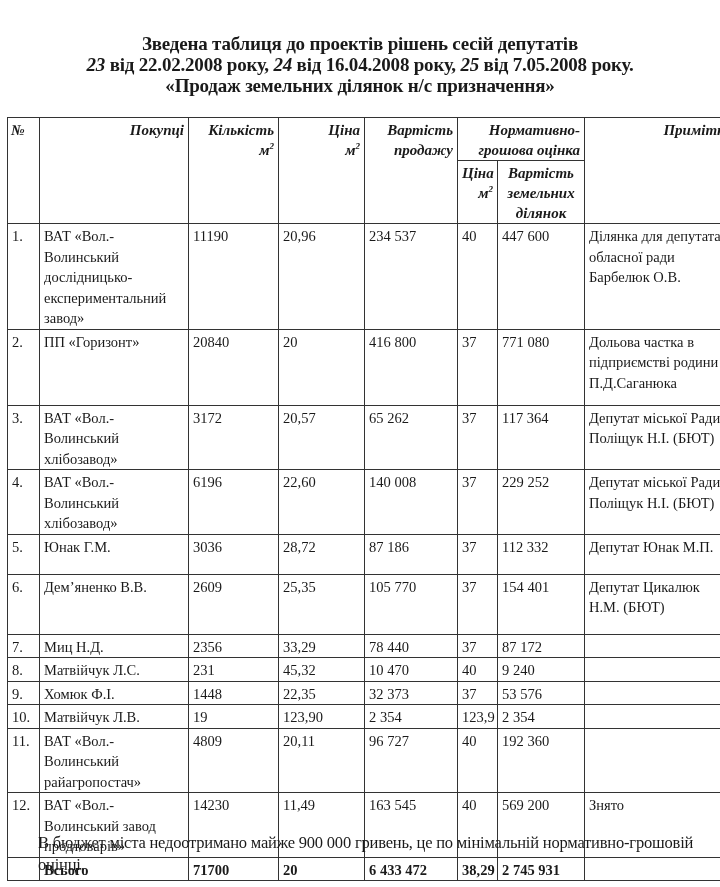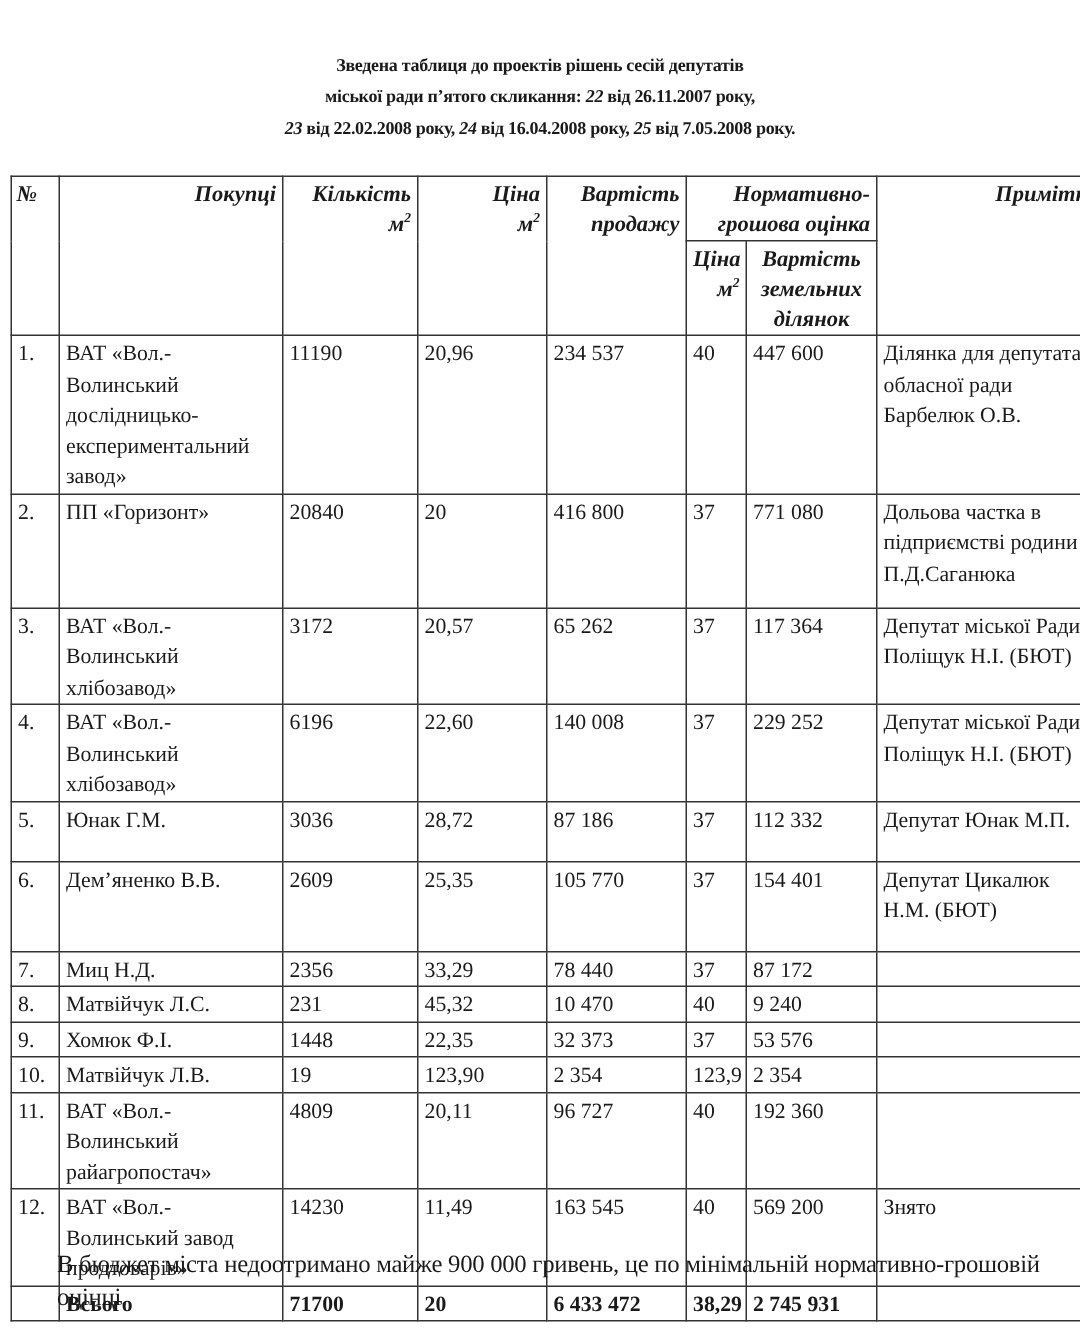--- a/index.html
+++ b/index.html
@@ -15,21 +15,21 @@
     font-family: "Liberation Serif", "DejaVu Serif", serif;
     color: #1a1a1a;
   }
   .title-block {
     position: absolute;
     left: 0;
     top: 33px;
     width: 720px;
     text-align: center;
     font-weight: bold;
-    font-size: 12px;
+    font-size: 19px;
     line-height: 21px;
     letter-spacing: -0.2px;
   }
   .title-block .line { display: block; }
   .title-block i { font-style: italic; }
 
   table.main {
     position: absolute;
     left: 7px;
     top: 117px;
@@ -66,22 +66,22 @@
     font-size: 16.5px;
     line-height: 22px;
     letter-spacing: -0.2px;
   }
 </style>
 </head>
 <body>
 
 <div class="title-block">
   <span class="line">Зведена таблиця до проектів рішень сесій депутатів</span>
-  <span class="line"><span>міської ради п’ятого скликання: </span><i>22</i><span> від 26.11.2007 року,</span></span>
   <span class="line"><i>23</i><span> від 22.02.2008 року, </span><i>24</i><span> від 16.04.2008 року, </span><i>25</i><span> від 7.05.2008 року.</span></span>
+  <span class="line">«Продаж земельних ділянок н/с призначення»</span>
 </div>
 
 <table class="main">
   <colgroup>
     <col style="width:32px">
     <col style="width:149px">
     <col style="width:90px">
     <col style="width:86px">
     <col style="width:93px">
     <col style="width:40px">

